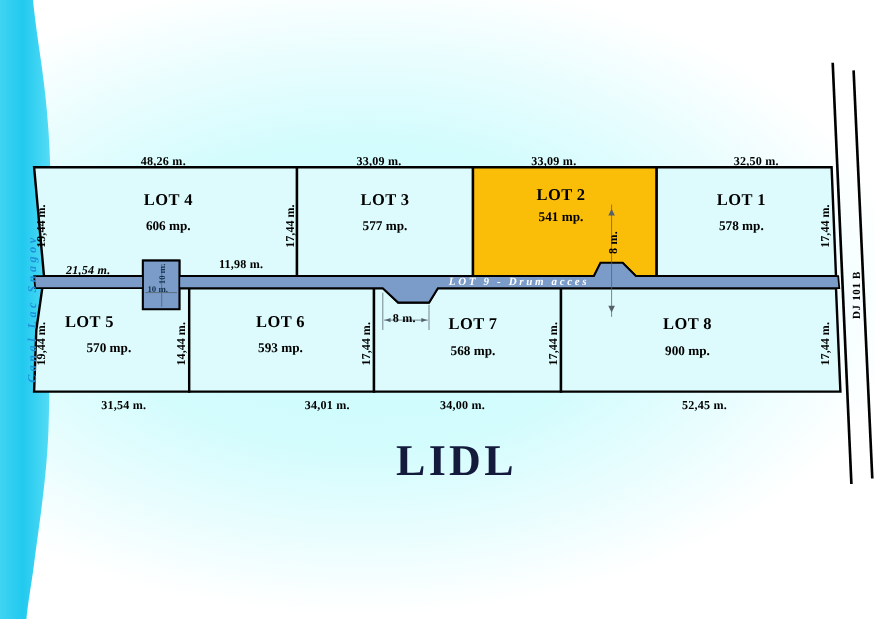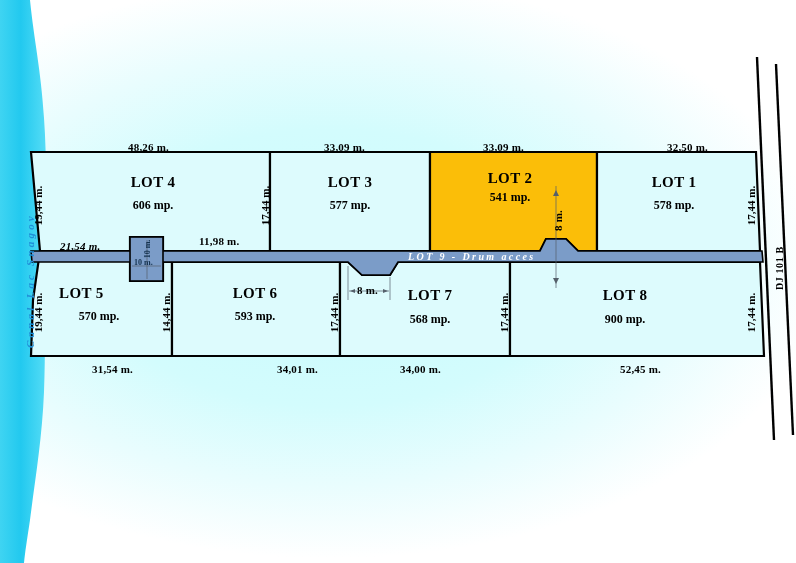--- a/index.html
+++ b/index.html
@@ -169,14 +169,15 @@
 
   <div class="lbl lotname" style="left:215px;top:286px;width:80px;text-align:center;">LOT 6</div>
   <div class="lbl lotarea" style="left:215px;top:310px;width:80px;text-align:center;">593 mp.</div>
 
   <div class="lbl lotname" style="left:390px;top:288px;width:80px;text-align:center;">LOT 7</div>
   <div class="lbl lotarea" style="left:390px;top:313px;width:80px;text-align:center;">568 mp.</div>
 
   <div class="lbl lotname" style="left:585px;top:288px;width:80px;text-align:center;">LOT 8</div>
   <div class="lbl lotarea" style="left:585px;top:313px;width:80px;text-align:center;">900 mp.</div>
 
+  <div class="brand" style="left:360px;top:395px;">LIDL</div>
 
 </div>
 
 </body></html>

